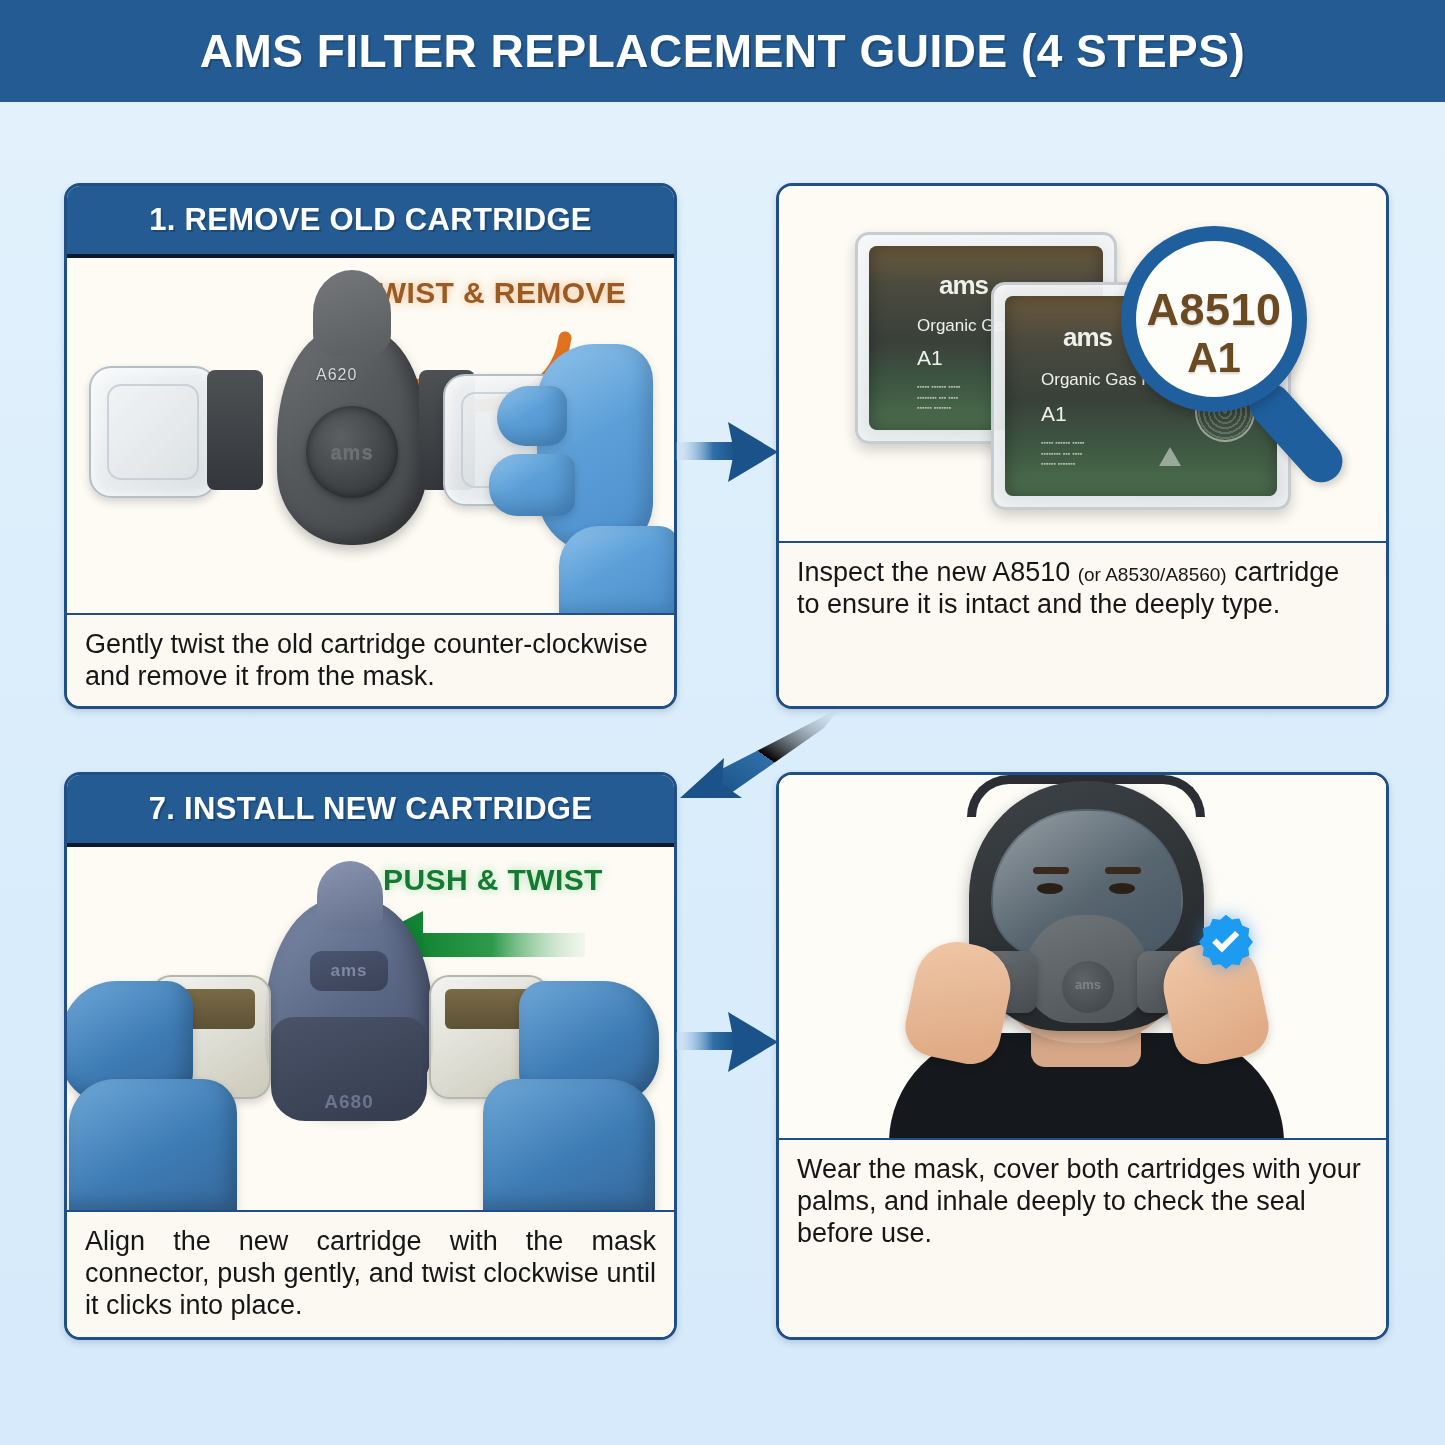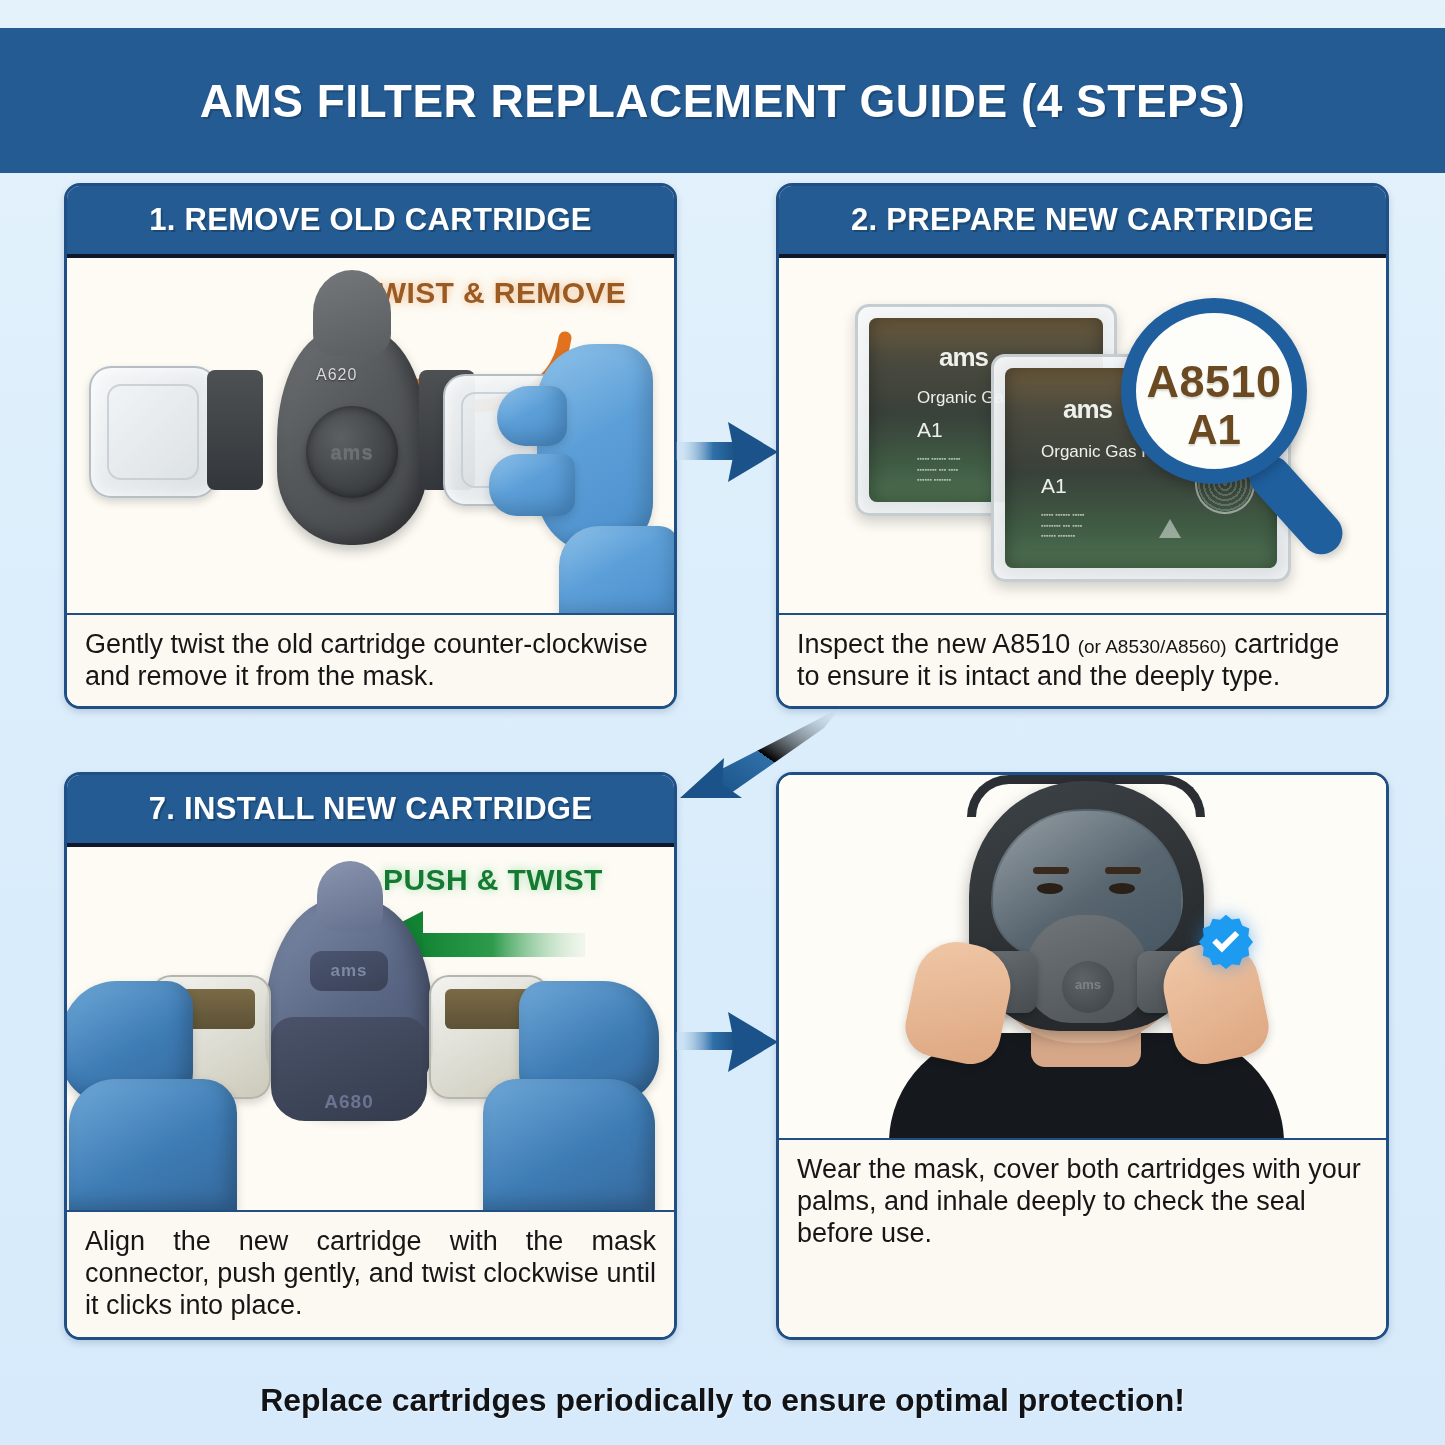--- a/index.html
+++ b/index.html
@@ -10,23 +10,23 @@
     overflow: hidden;
   }
   .page {
     position: relative;
     width: 1445px; height: 1445px;
     background: linear-gradient(180deg,#e4f2fc 0%,#dceefb 40%,#d6eafb 100%);
   }
 
   
   .header {
-    position: absolute; left:0; top:0; width:1445px; height:145px;
+    position: absolute; left:0; top:0; width:1445px; height:102px;
     background:#245b92;
-    display:flex; align-items:center; justify-content:center;margin-top:28px;
+    display:flex; align-items:center; justify-content:center;
   }
   .header-title {
     color:#ffffff;
     font-size:46px;
     font-weight:bold;
     letter-spacing:0.5px;
     text-shadow:2px 2px 0 rgba(0,0,0,0.18);
     white-space:nowrap;
   }
 
@@ -306,23 +306,20 @@
 
       <div class="glove" style="left:470px; top:86px; width:116px; height:210px; border-radius:58px 36px 52px 62px;"></div>
       <div class="glove" style="left:430px; top:128px; width:70px; height:60px; border-radius:34px 18px 20px 30px;"></div>
       <div class="glove" style="left:422px; top:196px; width:86px; height:62px; border-radius:30px 14px 16px 28px;"></div>
       <div class="glove" style="left:492px; top:268px; width:120px; height:92px; border-radius:40px 20px 0 0;"></div>
     </div>
     <div class="panel-caption">Gently twist the old cartridge counter-clockwise and remove it from the mask.</div>
   </div>
 
   <div class="panel p2">
-    <div class="panel-head">
-      <div class="panel-head-title">2. PREPARE NEW CARTRIDGE</div>
-    </div>
     <div class="panel-photo">
 
       <div class="filterbox" style="left:76px; top:46px; width:262px; height:212px;">
         <div class="fb-inner">
           <span class="fb-logo" style="left:70px; top:24px;">ams</span>
           <span class="fb-line" style="left:48px; top:70px;">Organic Gas</span>
           <span class="fb-a1" style="left:48px; top:100px;">A1</span>
           <span class="fb-fine" style="left:48px; top:136px; width:150px;">
             ▪▪▪▪▪ ▪▪▪▪▪▪ ▪▪▪▪▪<br>▪▪▪▪▪▪▪▪ ▪▪▪ ▪▪▪▪<br>▪▪▪▪▪▪ ▪▪▪▪▪▪▪
           </span>
@@ -470,15 +467,14 @@
       <linearGradient id="blGrad3" x1="0" y1="0" x2="1" y2="0">
         <stop offset="0%" stop-color="#cfe3f3" stop-opacity="0.2"></stop>
         <stop offset="60%" stop-color="#2f6fa8"></stop>
         <stop offset="100%" stop-color="#184f82"></stop>
       </linearGradient>
     </defs>
     <rect x="0" y="32" width="62" height="18" fill="url(#blGrad3)"></rect>
     <path d="M102 42 L52 12 L58 42 L52 72 Z" fill="#1b528a"></path>
   </svg>
 
-  <div class="footer">Replace cartridges periodically to ensure optimal protection!</div>
 
 </div>
 
 </body></html>

